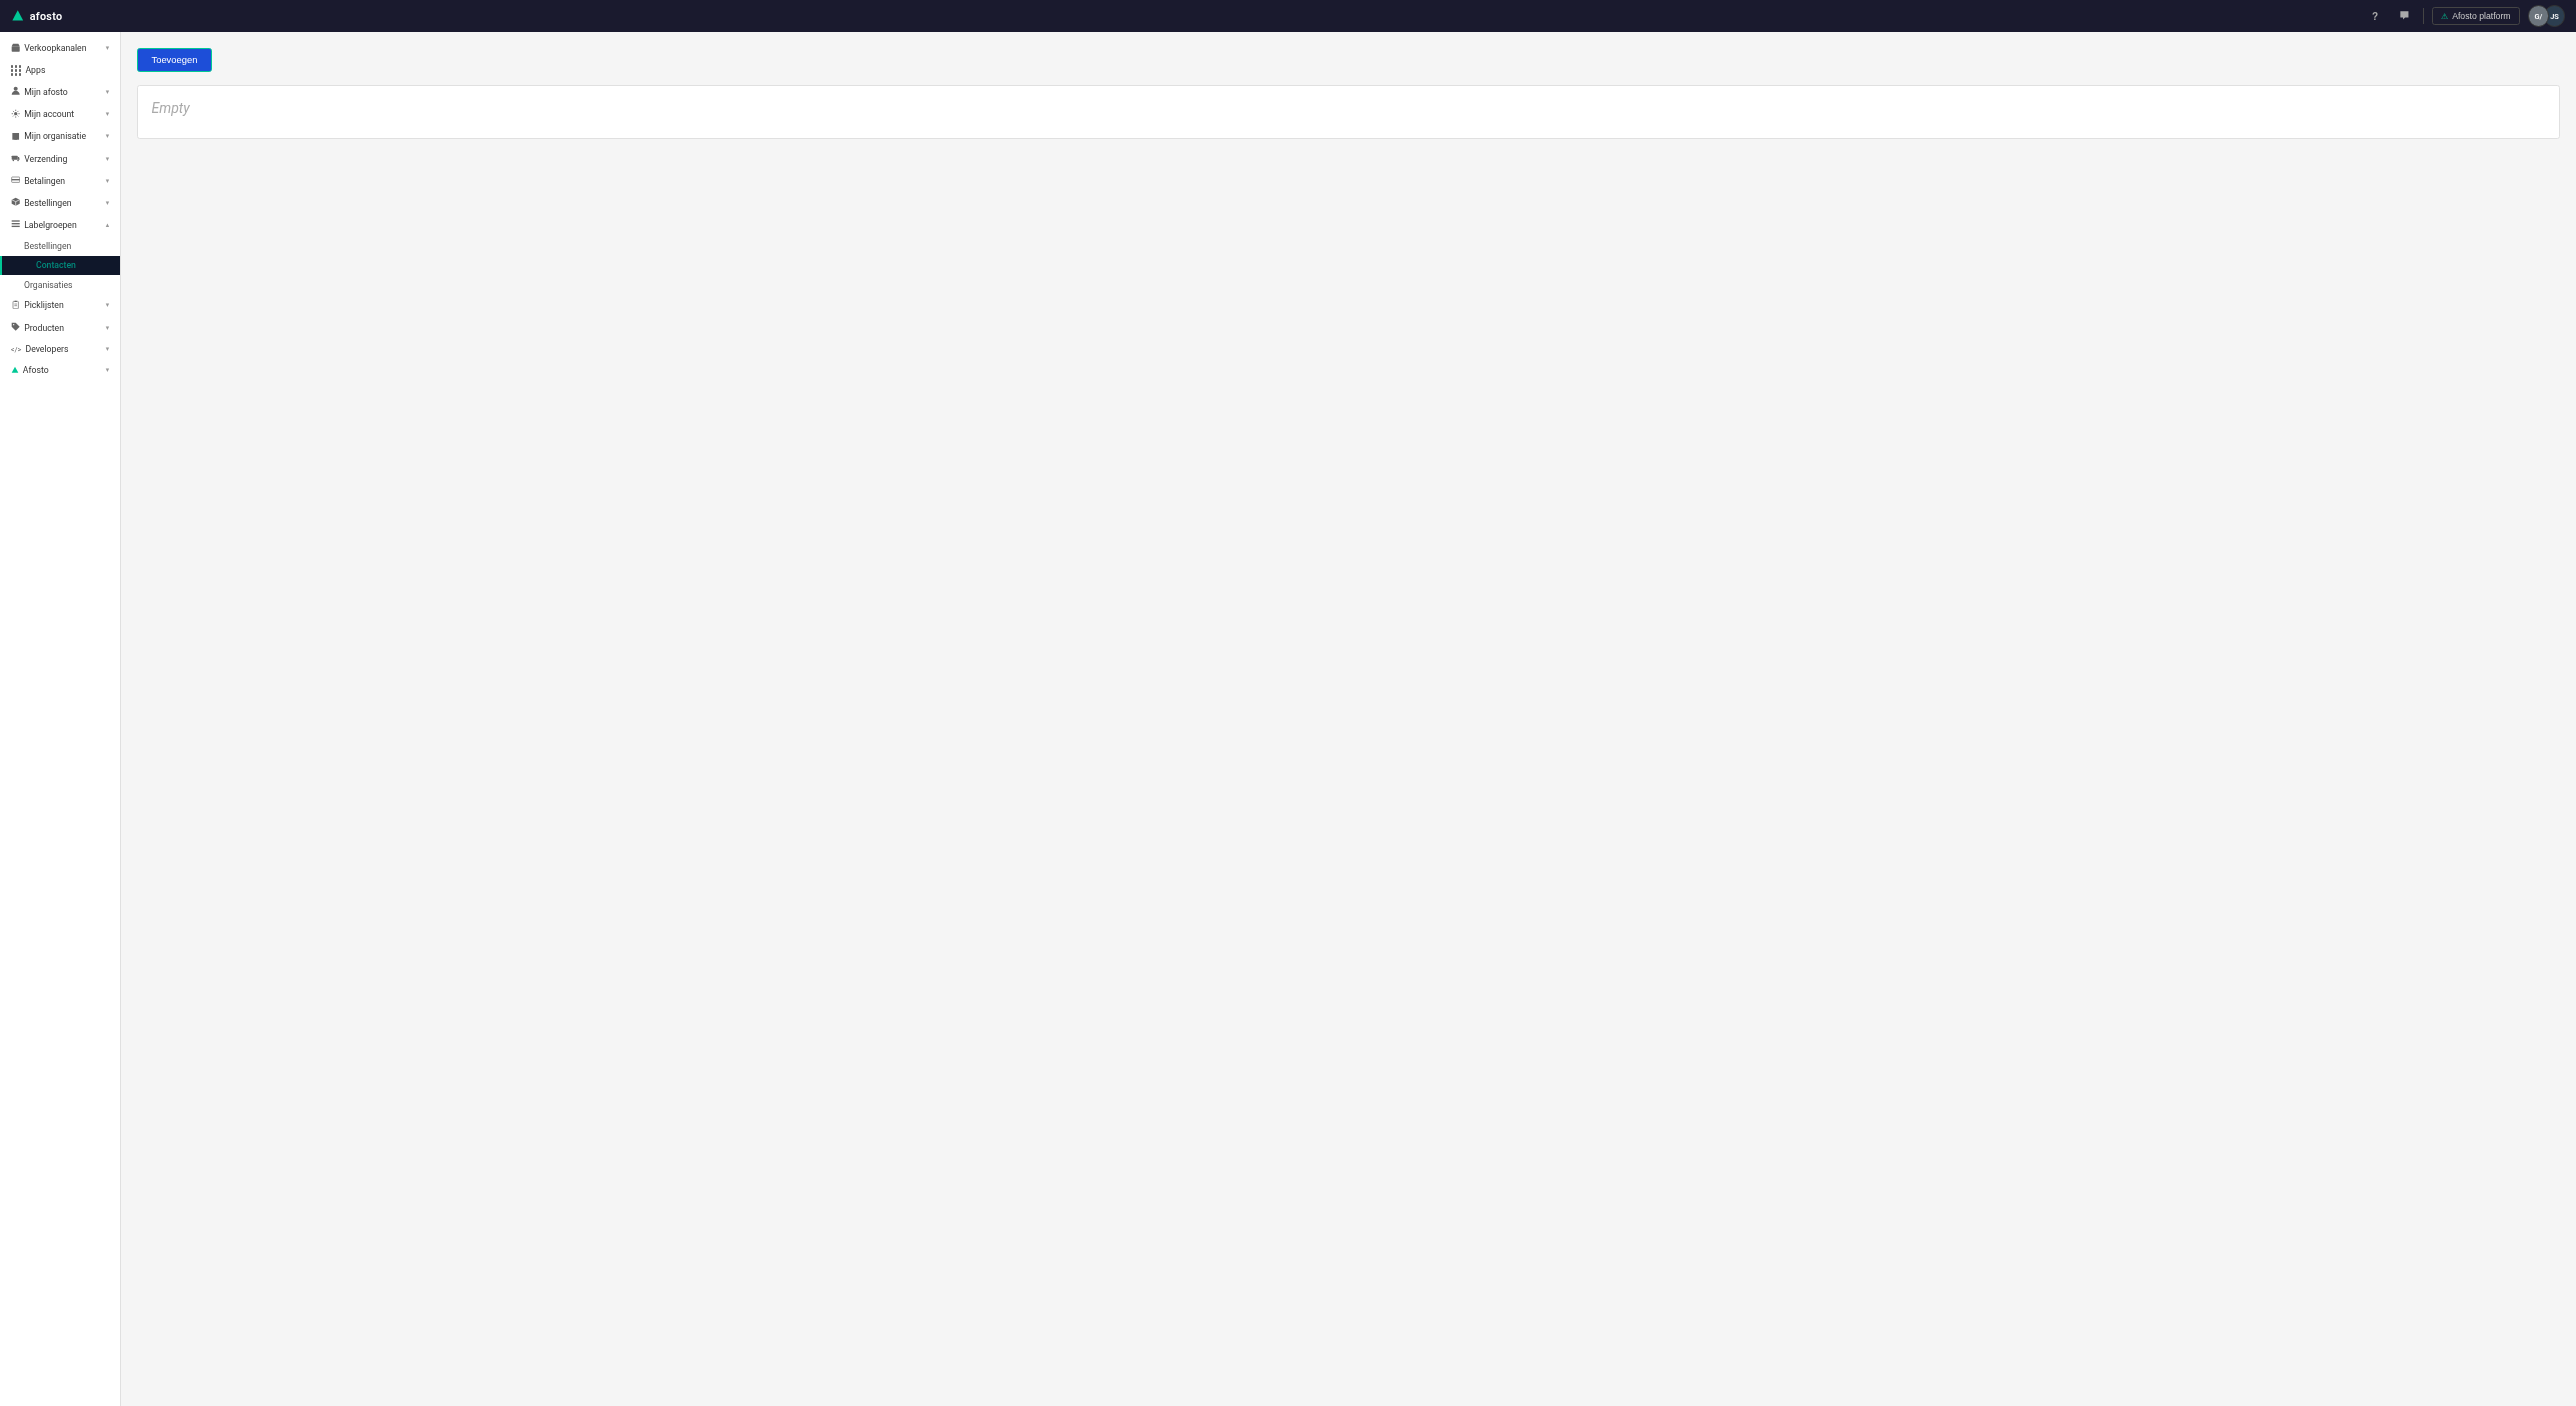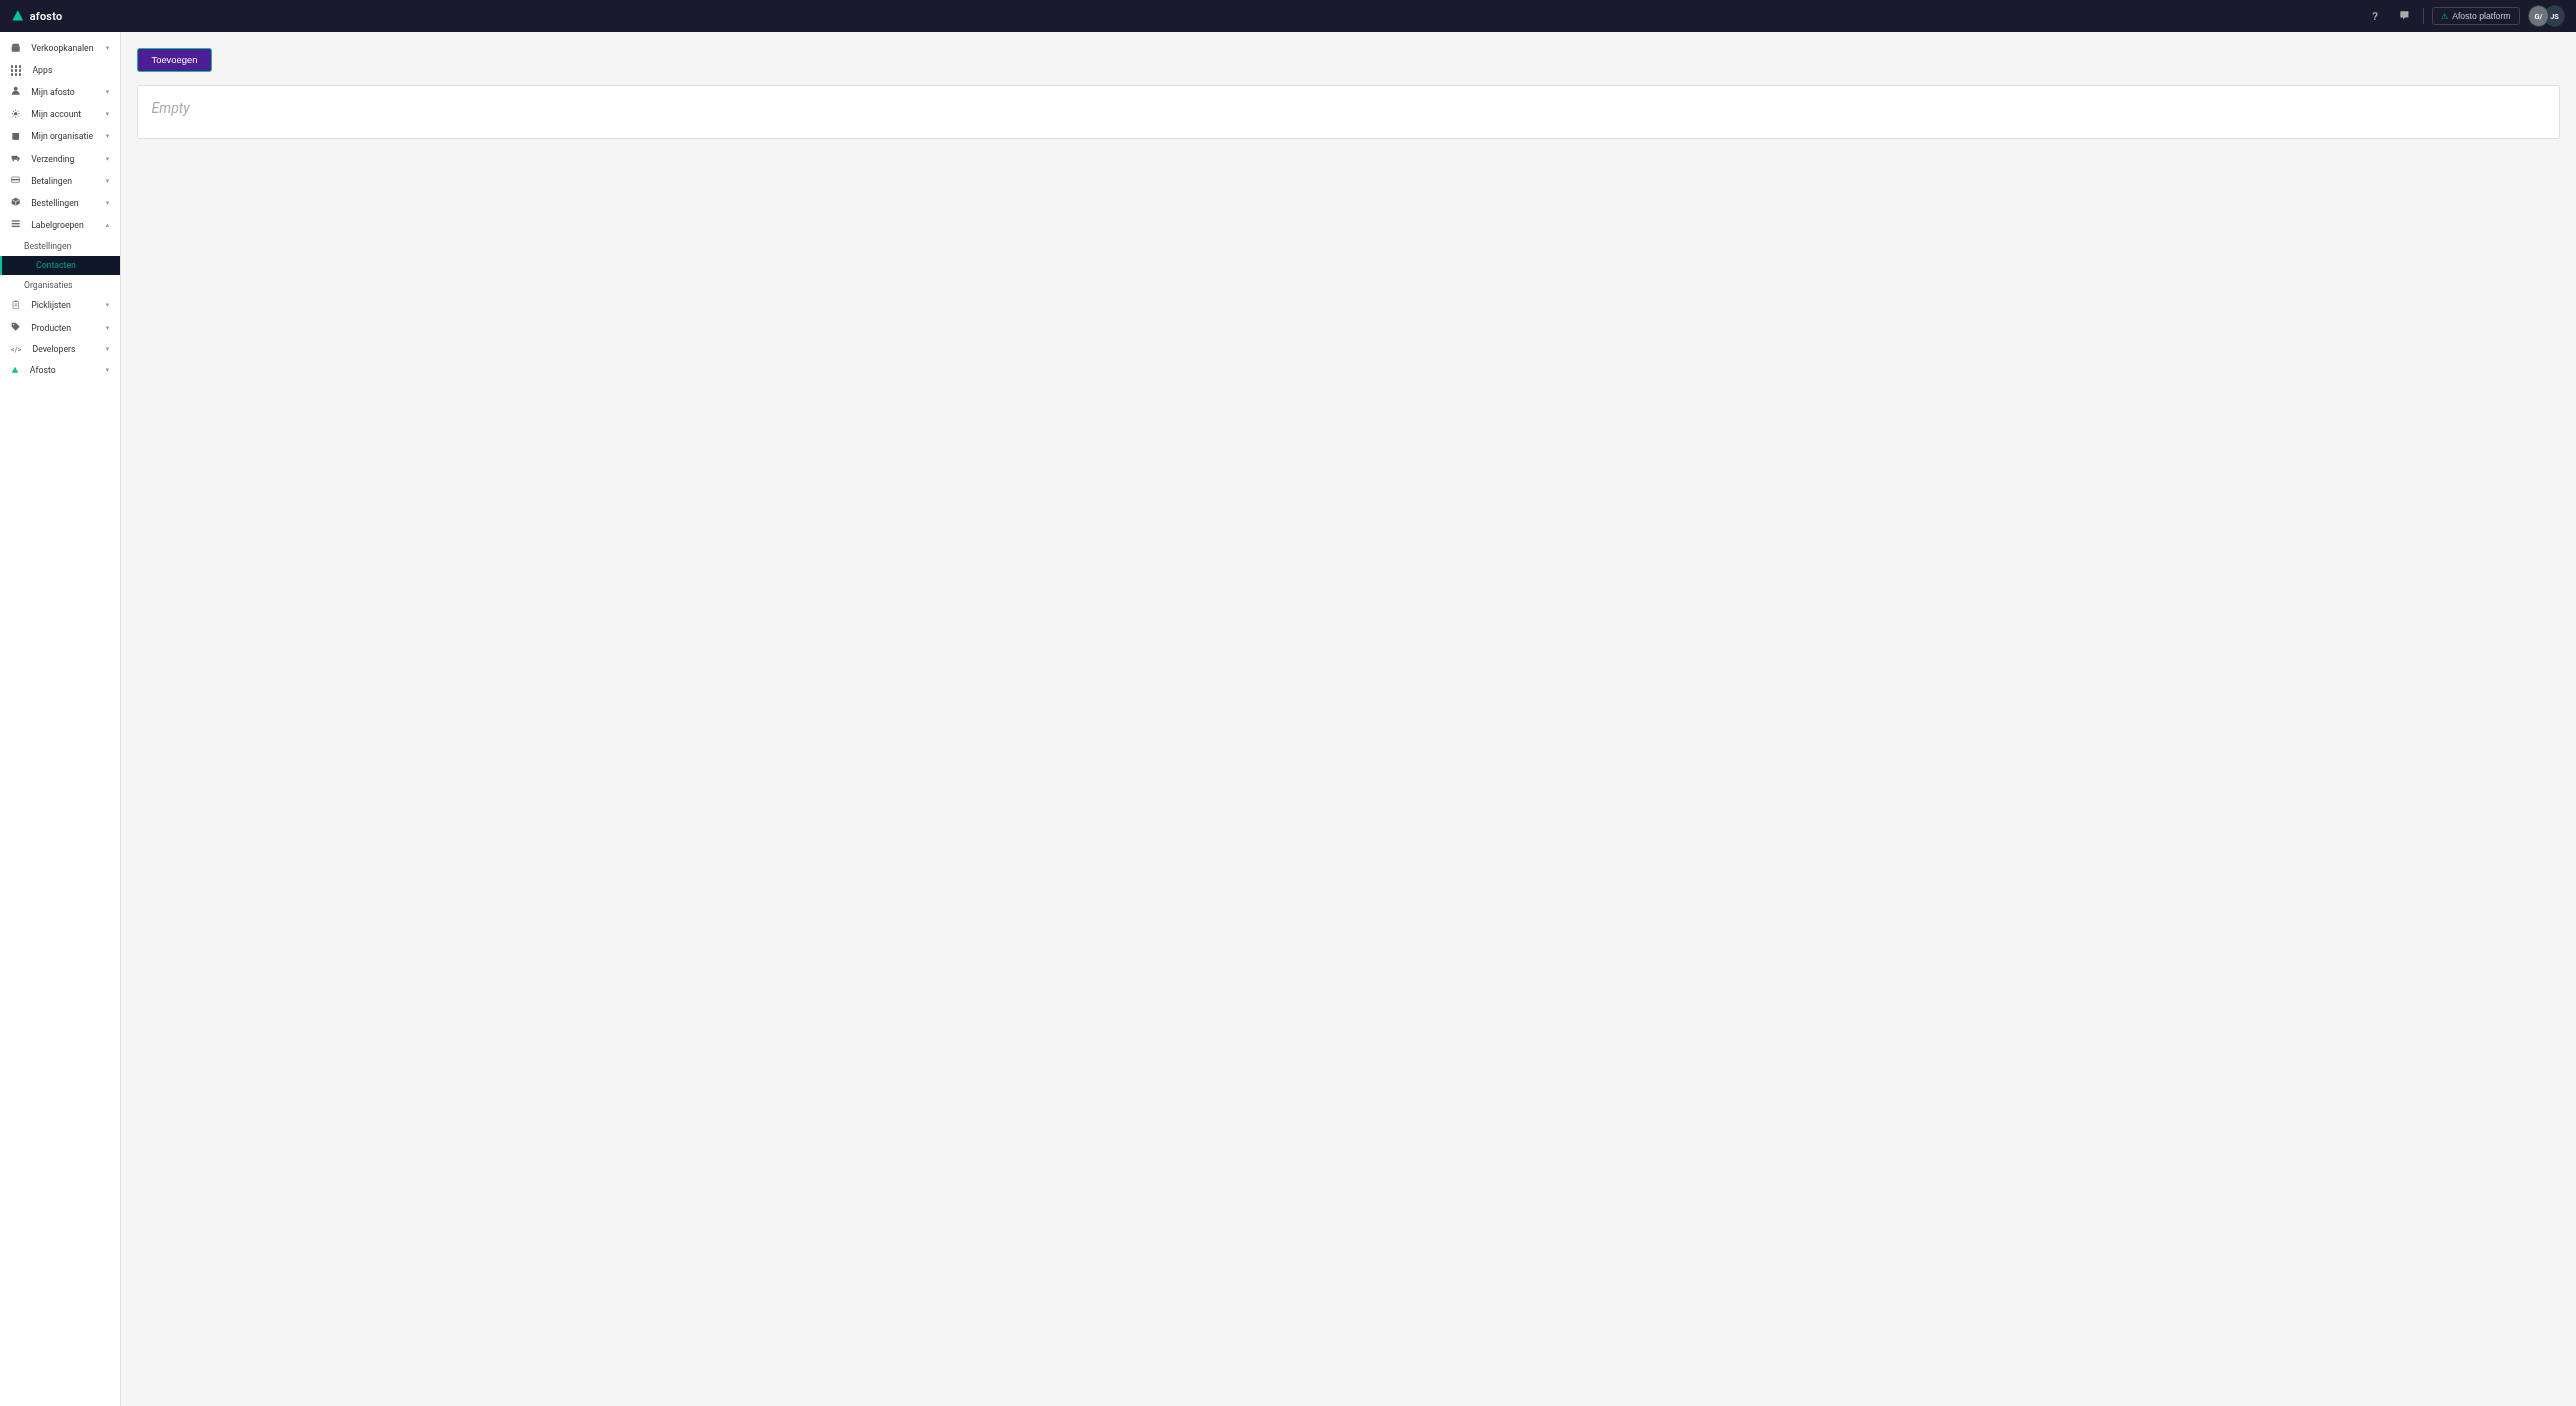--- a/index.html
+++ b/index.html
@@ -93,21 +93,21 @@
       width: 121px;
       background: #ffffff;
       border-right: 0.7px solid #e0e0e0;
       overflow-y: auto;
       flex-shrink: 0;
       padding: 5.4px 0;
     }
     .sidebar-item {
       display: flex;
       align-items: center;
-      gap: 11px;
+      gap: 4px;
       padding: 5.4px 10.8px;
       cursor: pointer;
       color: #333;
       font-size: 8.7px;
       text-decoration: none;
     }
     .sidebar-item .item-icon { font-size: 9.4px; color: #666; flex-shrink: 0; }
     .sidebar-item .item-label { flex: 1; }
     .sidebar-item .chevron { font-size: 6.7px; color: #999; }
 
@@ -144,21 +144,21 @@
       font-size: 15px;
       font-weight: 600;
       color: #222;
       margin-bottom: 4px;
     }
     .page-subtitle {
       font-size: 8.7px;
       color: #666;
     }
     .add-button {
-      background: #4c1d95;
+      background: #1d4ed8;
       color: #fff;
       border: 1.3px solid #00c896;
       padding: 5.4px 13.5px;
       border-radius: 2.7px;
       cursor: pointer;
       font-size: 9.4px;
       font-weight: 500;
       flex-shrink: 0;
     }
 

